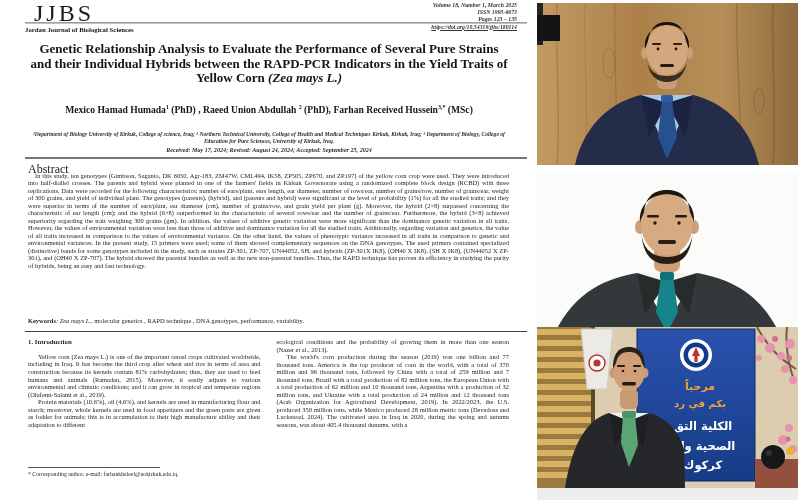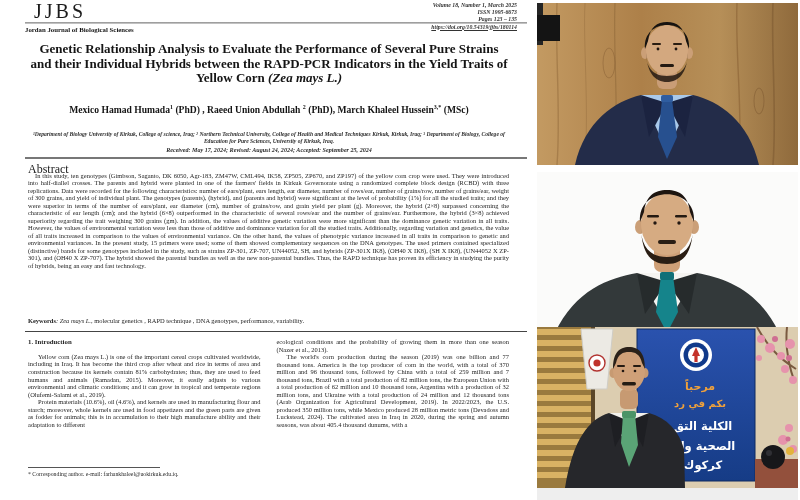--- a/index.html
+++ b/index.html
@@ -2,21 +2,21 @@
 <html><head>
 <meta charset="utf-8">
 <style>
   html,body{margin:0;padding:0;}
   #stage{
     position:relative;width:800px;height:500px;background:#ffffff;overflow:hidden;
     font-family:"Liberation Serif","DejaVu Serif",serif;color:#1c1c1c;
   }
   .page{position:absolute;left:0;top:0;width:537px;height:500px;background:#ffffff;}
   
-  .jjbs{position:absolute;left:34px;top:0px;font-size:20px;letter-spacing:3px;color:#1b1b1b;}
+  .jjbs{position:absolute;left:34px;top:0px;font-size:24px;letter-spacing:3px;color:#1b1b1b;}
   .volblock{position:absolute;left:317px;top:2px;width:200px;text-align:right;
     font-size:5.8px;font-style:italic;font-weight:bold;line-height:1.25;color:#333;}
   .volblock .doi{text-decoration:underline;}
   .hrule1{position:absolute;left:25px;top:22px;width:502px;height:2px;
     background:linear-gradient(#8d8d8d,#d2d2d2);}
   .jname{position:absolute;left:25px;top:26px;font-size:6.8px;font-weight:bold;color:#141414;}
   
   .title{position:absolute;left:30px;top:42px;width:478px;text-align:center;
     font-size:13px;font-weight:bold;line-height:1.13;color:#151515;}
   .title .it{font-style:italic;}
@@ -66,21 +66,21 @@
       <div>ISSN 1995-6673</div>
       <div>Pages 123 – 135</div>
       <div class="doi">https://doi.org/10.54319/jjbs/180114</div>
     </div>
 
     <div class="hrule1"></div>
     <div class="jname">Jordan Journal of Biological Sciences</div>
 
     <div class="title"><span>Genetic Relationship Analysis to Evaluate the Performance of Several Pure Strains and their Individual Hybrids between the RAPD-PCR Indicators in the Yield Traits of Yellow Corn </span><span class="it">(Zea mays L.)</span></div>
 
-    <div class="authors"><span>Mexico Hamad Humada</span><sup>1</sup><span> (PhD) ,   </span><span>Raeed Union Abdullah </span><sup>2</sup><span> (PhD),   </span><span>March Khaleel Hussein</span><sup>3,*</sup><span> (MSc)</span></div>
+    <div class="authors"><span>Mexico Hamad Humada</span><sup>1</sup><span> (PhD) ,   </span><span>Raeed Union Abdullah </span><sup>2</sup><span> (PhD),   </span><span>Farhan Received Hussein</span><sup>3,*</sup><span> (MSc)</span></div>
 
     <div class="affil">¹Department of Biology University of Kirkuk, College of science, Iraq; ² Northern Technical University, College of Health and Medical Techniques Kirkuk, Kirkuk, Iraq; ³ Department of Biology, College of Education for Pure Sciences, University of Kirkuk, Iraq.</div>
     <div class="dates">Received: May 17, 2024; Revised: August 24, 2024; Accepted: September 25, 2024</div>
     <div class="hrule2"></div>
 
     <div class="abs-h">Abstract</div>
     <div class="abs-p">In this study, ten genotypes (Gimbson, Saganto, DK 6050, Agr-183, ZM47W, CML494, IK58, ZP505, ZP670, and ZP197) of the yellow corn crop were used. They were introduced into half-diallel crosses. The parents and hybrid were planted in one of the farmers' fields in Kirkuk Governorate using a randomized complete block design (RCBD) with three replications. Data were recorded for the following characteristics: number of ears/plant, ears length, ear diameter, number of rows/ear, number of grains/row, number of grains/ear, weight of 300 grains, and yield of individual plant. The genotypes (parents), (hybrid), and (parents and hybrid) were significant at the level of probability (1%) for all the studied traits; and they were superior in terms of the number of ears/plant, ear diameter (cm), number of grains/row, and grain yield per plant (g). Moreover, the hybrid (2×8) surpassed concerning the characteristic of ear length (cm); and the hybrid (6×8) outperformed in the characteristic of several rows/ear and the number of grains/ear. Furthermore, the hybrid (3×8) achieved superiority regarding the trait weighing 300 grains (gm). In addition, the values of additive genetic variation were more significant than the dominance genetic variation in all traits. However, the values of environmental variation were less than those of additive and dominance variation for all the studied traits. Additionally, regarding variation and genetics, the value of all traits increased in comparison to the values of environmental variance. On the other hand, the values of phenotypic variance increased in all traits in comparison to genetic and environmental variances. In the present study, 15 primers were used; some of them showed complementary sequences on the DNA genotypes. The used primers contained specialized (distinctive) bands for some genotypes included in the study, such as strains ZP-301, ZP-707, UN44052, SH, and hybrids (ZP-301X IK8), (OH40 X IK8), (SH X IK8), (UN44052 X ZP-301), and (OH40 X ZP-707). The hybrid showed the parental bundles as well as the new non-parental bundles. Thus, the RAPD technique has proven its efficiency in studying the purity of hybrids, being an easy and fast technology.</div>
 
     <div class="keywords"><span class="kwl">Keywords</span><span class="it">: Zea mays L.</span><span>, molecular genetics , RAPD technique , DNA genotypes, performance, variability.</span></div>
 

